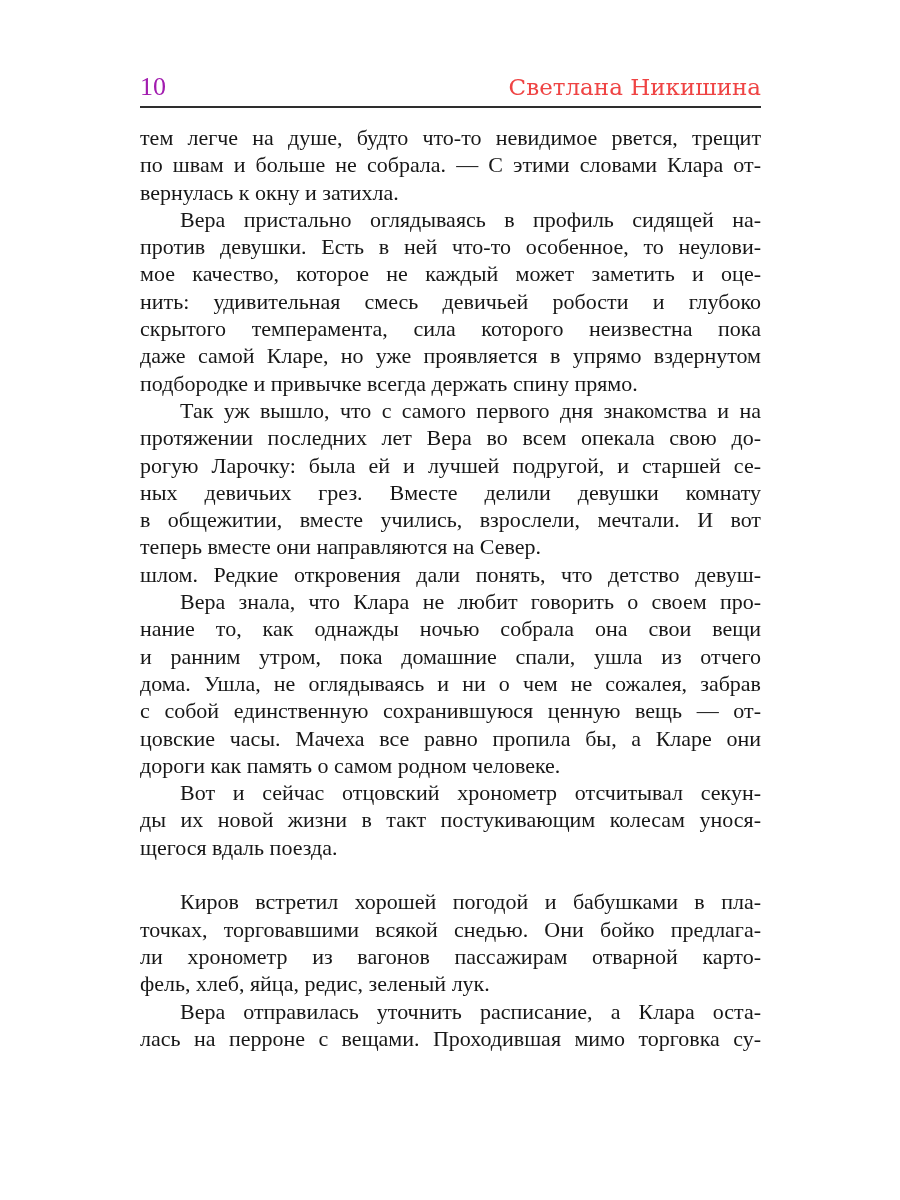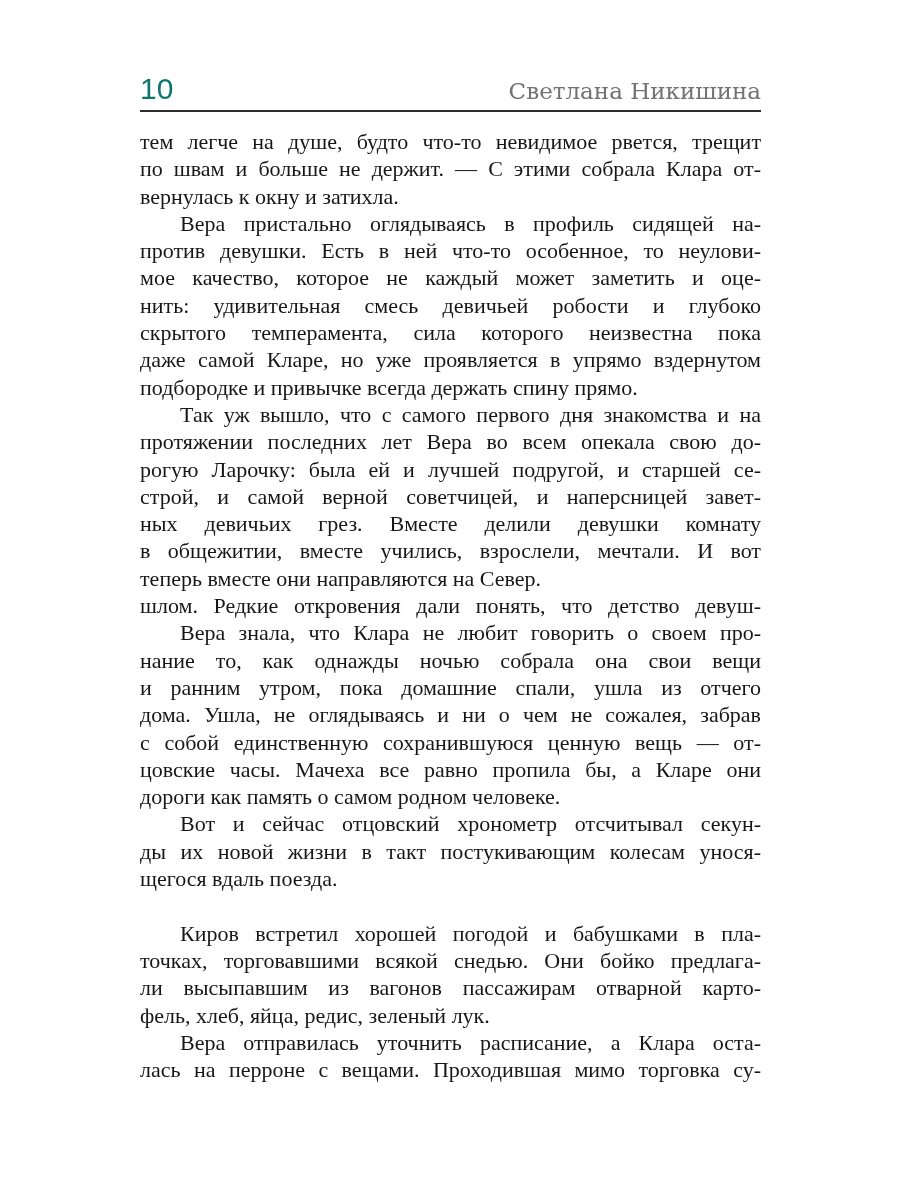--- a/index.html
+++ b/index.html
@@ -20,30 +20,30 @@
     top: 74px;
     width: 621px;
   }
   .page-header {
     display: flex;
     justify-content: space-between;
     align-items: baseline;
     padding-bottom: 6px;
   }
   .page-number {
-    font-family: Liberation Sans, sans-serif;
-    font-size: 30px;
+    font-family: Liberation Serif, serif;
+    font-size: 26px;
     line-height: 1;
-    color: #0f766e;
+    color: #a21caf;
   }
   .author-name {
     font-family: "DejaVu Serif", serif;
     font-size: 23px;
     line-height: 1;
-    color: #737373;
+    color: #ef4444;
   }
   .header-rule {
     width: 100%;
     height: 0;
     border-bottom: 2px solid #2e2e2e;
   }
   .body-text {
     margin-top: 16px;
     font-family: "Liberation Serif", serif;
     font-size: 22px;
@@ -76,37 +76,36 @@
 <div class="page">
   <div class="content">
     <div class="page-header">
       <span class="page-number">10</span>
       <span class="author-name">Светлана Никишина</span>
     </div>
     <div class="header-rule"></div>
     <div class="body-text">
         <div class="paragraph">
           <div class="line">тем легче на душе, будто что-то невидимое рвется, трещит</div>
-          <div class="line">по швам и больше не держит. — С этими собрала Клара от-</div>
+          <div class="line">по швам и больше не собрала. — С этими словами Клара от-</div>
           <div class="line last-left">вернулась к окну и затихла.</div>
         </div>
         <div class="paragraph">
           <div class="line indented">Вера пристально оглядываясь в профиль сидящей на-</div>
           <div class="line">против девушки. Есть в ней что-то особенное, то неулови-</div>
           <div class="line">мое качество, которое не каждый может заметить и оце-</div>
           <div class="line">нить: удивительная смесь девичьей робости и глубоко</div>
           <div class="line">скрытого темперамента, сила которого неизвестна пока</div>
           <div class="line">даже самой Кларе, но уже проявляется в упрямо вздернутом</div>
           <div class="line last-left">подбородке и привычке всегда держать спину прямо.</div>
         </div>
         <div class="paragraph">
           <div class="line indented">Так уж вышло, что с самого первого дня знакомства и на</div>
           <div class="line">протяжении последних лет Вера во всем опекала свою до-</div>
           <div class="line">рогую Ларочку: была ей и лучшей подругой, и старшей се-</div>
-          <div class="line">строй, и самой верной советчицей, и наперсницей завет-</div>
           <div class="line">ных девичьих грез. Вместе делили девушки комнату</div>
           <div class="line">в общежитии, вместе учились, взрослели, мечтали. И вот</div>
           <div class="line last-left">теперь вместе они направляются на Север.</div>
         </div>
         <div class="paragraph">
           <div class="line">шлом. Редкие откровения дали понять, что детство девуш-</div>
           <div class="line indented">Вера знала, что Клара не любит говорить о своем про-</div>
           <div class="line">нание то, как однажды ночью собрала она свои вещи</div>
           <div class="line">и ранним утром, пока домашние спали, ушла из отчего</div>
           <div class="line">дома. Ушла, не оглядываясь и ни о чем не сожалея, забрав</div>
@@ -115,21 +114,21 @@
           <div class="line last-left">дороги как память о самом родном человеке.</div>
         </div>
         <div class="paragraph">
           <div class="line indented">Вот и сейчас отцовский хронометр отсчитывал секун-</div>
           <div class="line">ды их новой жизни в такт постукивающим колесам унося-</div>
           <div class="line last-left">щегося вдаль поезда.</div>
         </div>
         <div class="paragraph gap-before">
           <div class="line indented">Киров встретил хорошей погодой и бабушками в пла-</div>
           <div class="line">точках, торговавшими всякой снедью. Они бойко предлага-</div>
-          <div class="line">ли высыпавшим из вагонов пассажирам отварной карто-</div>
+          <div class="line">ли хронометр из вагонов пассажирам отварной карто-</div>
           <div class="line last-left">фель, хлеб, яйца, редис, зеленый лук.</div>
         </div>
         <div class="paragraph">
           <div class="line indented">Вера отправилась уточнить расписание, а Клара оста-</div>
           <div class="line">лась на перроне с вещами. Проходившая мимо торговка су-</div>
         </div>
       </div>
   </div>
 </div>
 

